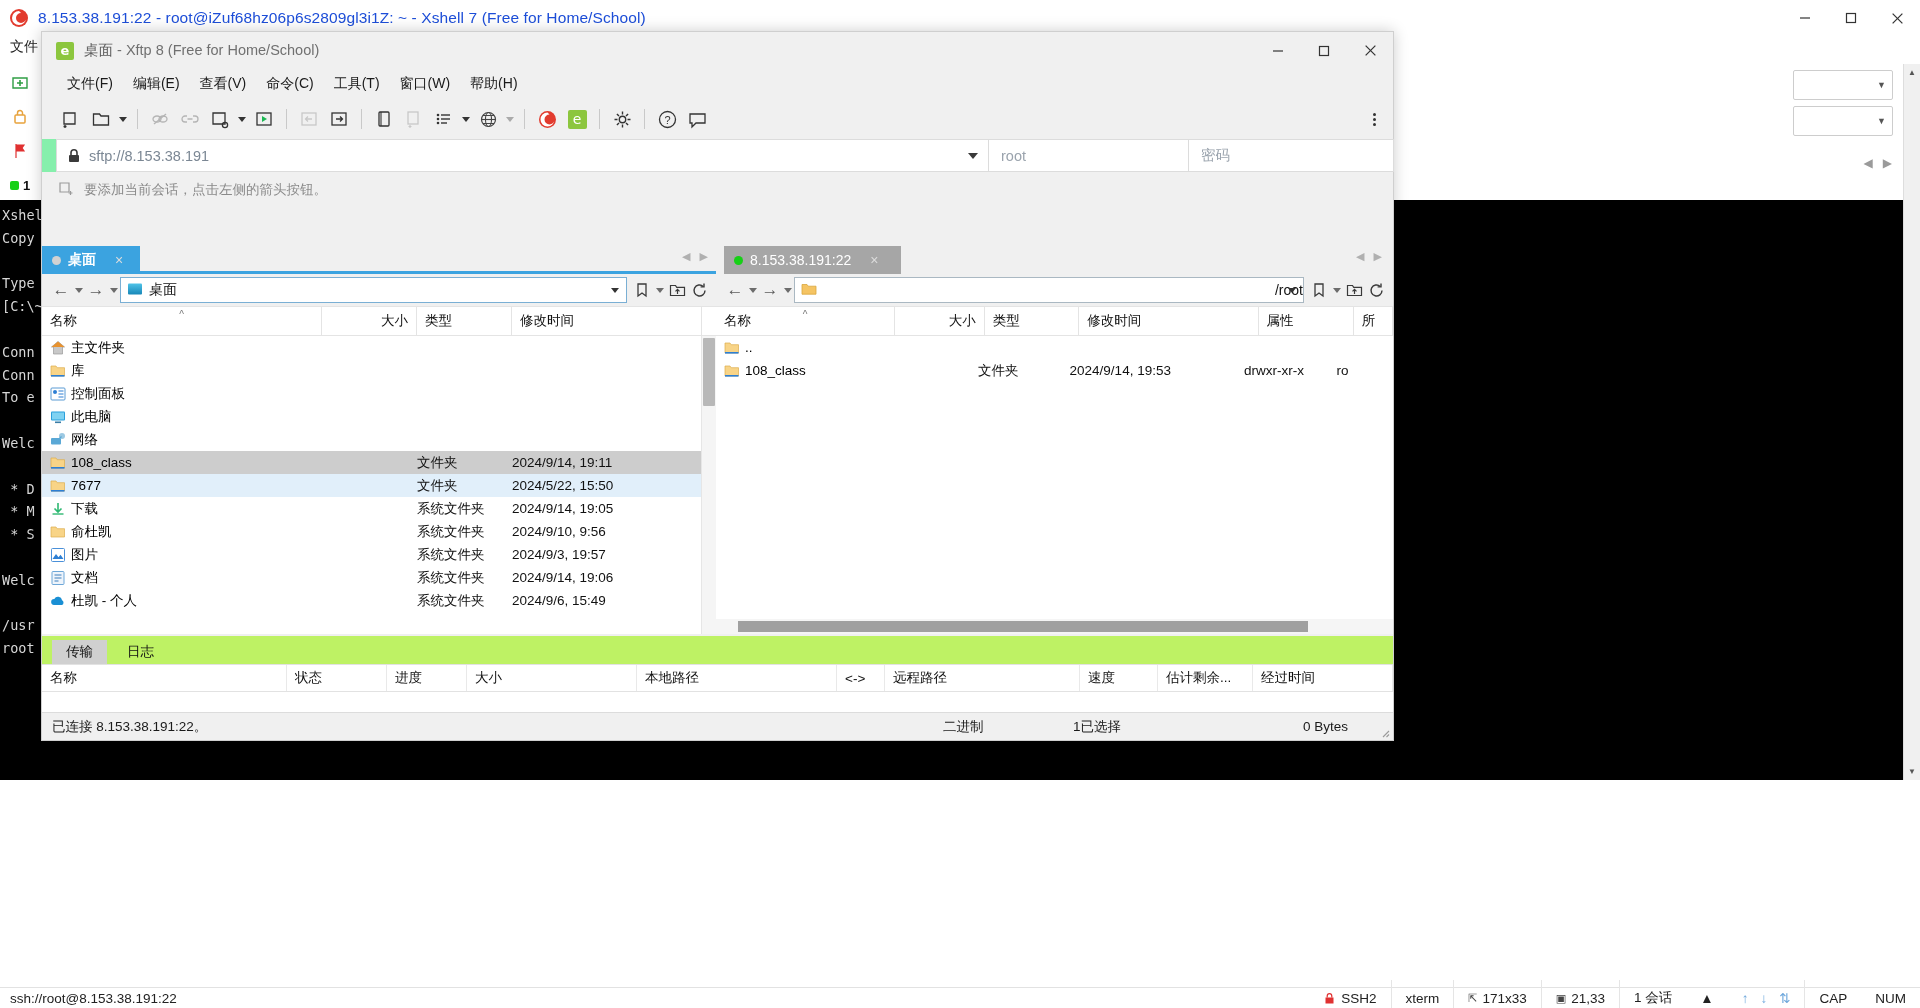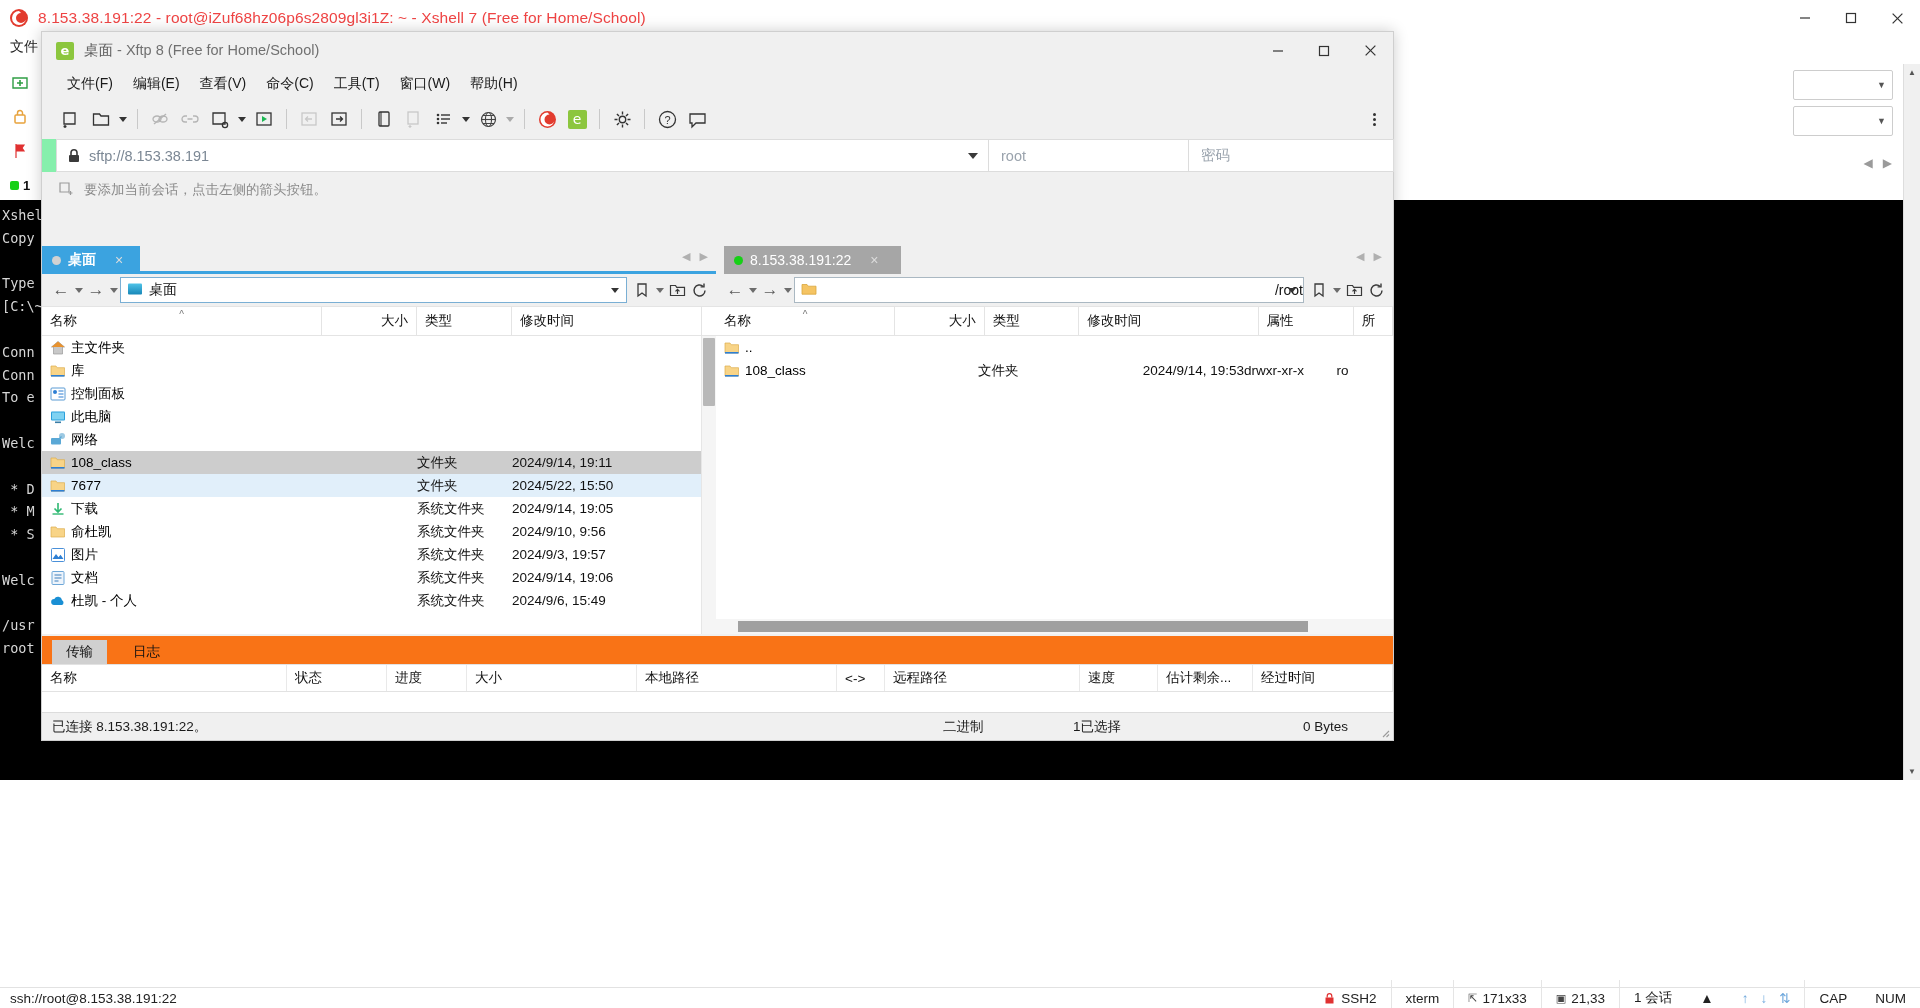--- a/index.html
+++ b/index.html
@@ -16,21 +16,21 @@
   #xshell-window { position:absolute; inset:0; background:#ffffff; }
 
   .xs-titlebar {
     position:absolute; left:0; top:0; width:1920px; height:36px;
     background:#ffffff; display:flex; align-items:center;
   }
   .xs-logo {
     width:20px;height:20px;margin-left:9px;margin-right:9px;position:relative;flex:none;
   }
   .xs-logo svg{display:block;}
-  .xs-title { font-size:15.5px; color:#ef4444; white-space:nowrap; letter-spacing:.1px;}
+  .xs-title { font-size:15.5px; color:#1d4ed8; white-space:nowrap; letter-spacing:.1px;}
   .xs-winbtns { position:absolute; right:0; top:0; height:36px; display:flex; }
   .xs-winbtn { width:46px;height:36px; display:flex;align-items:center;justify-content:center; color:#444; }
 
   .xs-menubar { position:absolute; left:0; top:36px; width:1920px; height:28px; background:#fff; }
   .xs-menu-item { position:absolute; left:10px; top:2px; font-size:14px; color:#222; }
 
   .xs-leftrail {
     position:absolute; left:0; top:64px; width:40px; height:780px; background:#fff;
     display:flex; flex-direction:column; align-items:center; gap:4px; padding-top:4px;
   }
@@ -159,21 +159,21 @@
   .fattr{width:120px;font-size:13.5px;}
   .fowner{width:60px;font-size:13.5px;}
   .ico{width:16px;height:16px;flex:none;display:block;}
 
   .vscroll{position:absolute;right:0;top:92px;width:15px;bottom:0;background:#f5f5f5;border-left:1px solid #e6e6e6;}
   .vthumb{position:absolute;left:1px;width:12px;background:#b8b8b8;border-radius:1px;}
   .hscroll{position:absolute;left:0;right:0;bottom:0;height:15px;background:#f5f5f5;}
   .hthumb{position:absolute;top:2px;height:11px;background:#a0a0a0;}
 
   
-  .xf-bottomtabs{position:absolute;left:0;top:604px;width:1351px;height:28px;background:#f97316;display:flex;align-items:flex-end;padding-left:10px;gap:12px;text-align:right;}
+  .xf-bottomtabs{position:absolute;left:0;top:604px;width:1351px;height:28px;background:#bef264;display:flex;align-items:flex-end;padding-left:10px;gap:6px;text-align:right;}
   .btab{height:24px;padding:0 14px;display:flex;align-items:center;font-size:13.5px;color:#111;}
   .btab.active{background:#d0d0d0;}
   .xf-tlisthdr{position:absolute;left:0;top:632px;width:1351px;height:28px;background:#fff;border-top:1px solid #e2e2e2;border-bottom:1px solid #e2e2e2;display:flex;}
   .thcell{font-size:13.5px;color:#111;display:flex;align-items:center;padding:0 8px;border-right:1px solid #e9e9e9;}
   .xf-tbody{position:absolute;left:0;top:660px;width:1351px;height:47px;background:#fff;}
 
   .xf-status{position:absolute;left:0;bottom:0;width:1351px;height:28px;background:#f0f0f0;border-top:1px solid #dcdcdc;
              display:flex;align-items:center;font-size:13.5px;color:#1a1a1a;}
   .xf-status .cell{padding:0 10px;white-space:nowrap;}
   .xf-status .grow{flex:1;}
@@ -787,21 +787,21 @@
           <div class="frow">
             <div class="fname" style="width: 185px;">
               <svg width="16" height="16" viewBox="0 0 16 16" class="ico">
                 <path d="M1 3h5l1.2 1.7h7.3V13H1z" fill="#f8d487" stroke="#dcae4c" stroke-width=".7"></path>
                 <rect x="1" y="12" width="13.5" height="1.6" fill="#2d7fd4"></rect>
               </svg>
               <span>108_class</span>
             </div>
             <div class="fsize" style="width: 92px;"></div>
             <div class="ftype" style="width: 97px;">文件夹</div>
-            <div class="ftime" style="width: 185px; text-align: right;">2024/9/14, 19:53</div>
+            <div class="ftime" style="width: 185px;">2024/9/14, 19:53</div>
             <div class="fattr" style="width: 98px;">drwxr-xr-x</div>
             <div class="fowner">ro</div>
           </div>
         </div>
       <div class="hscroll">
         <div class="hthumb" style="left:22px;width:570px;"></div>
       </div>
     </div>
   </div>
 

